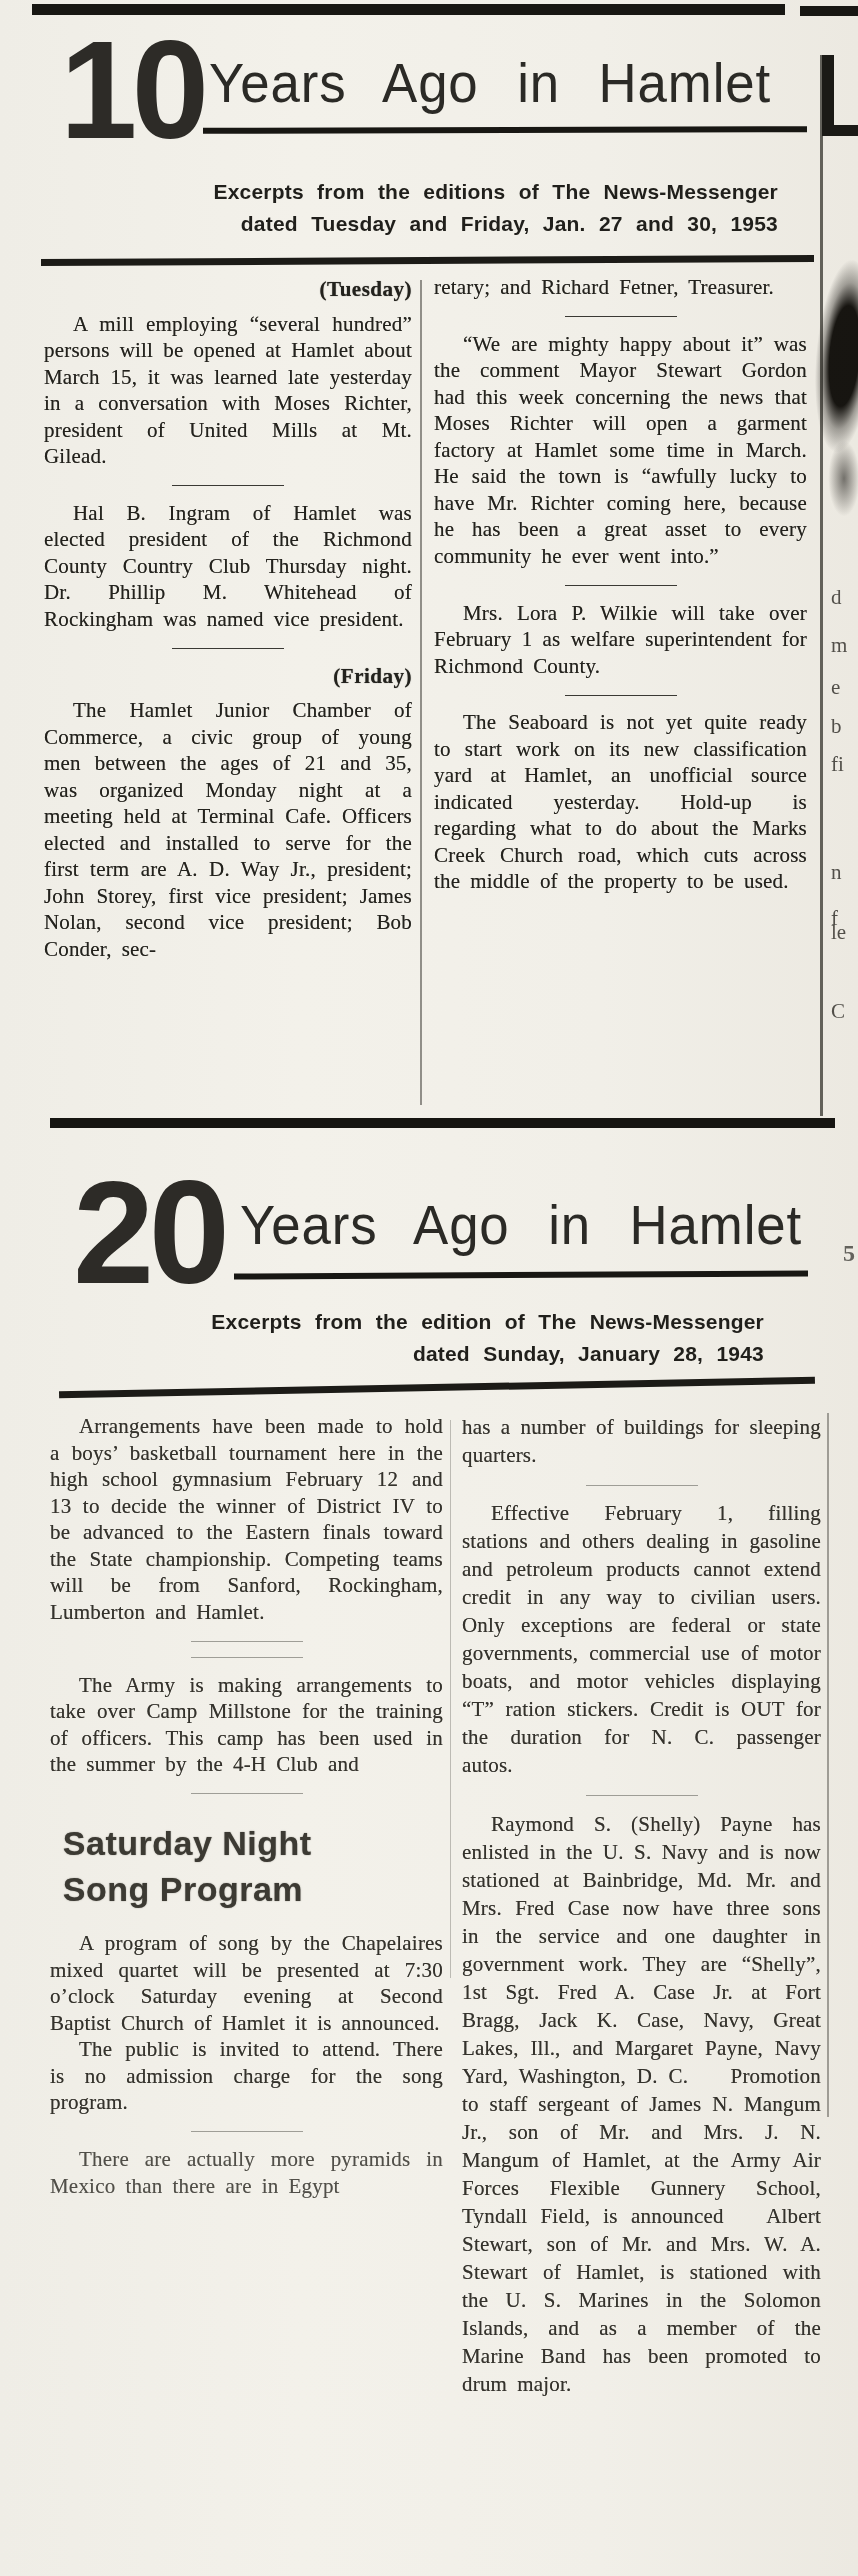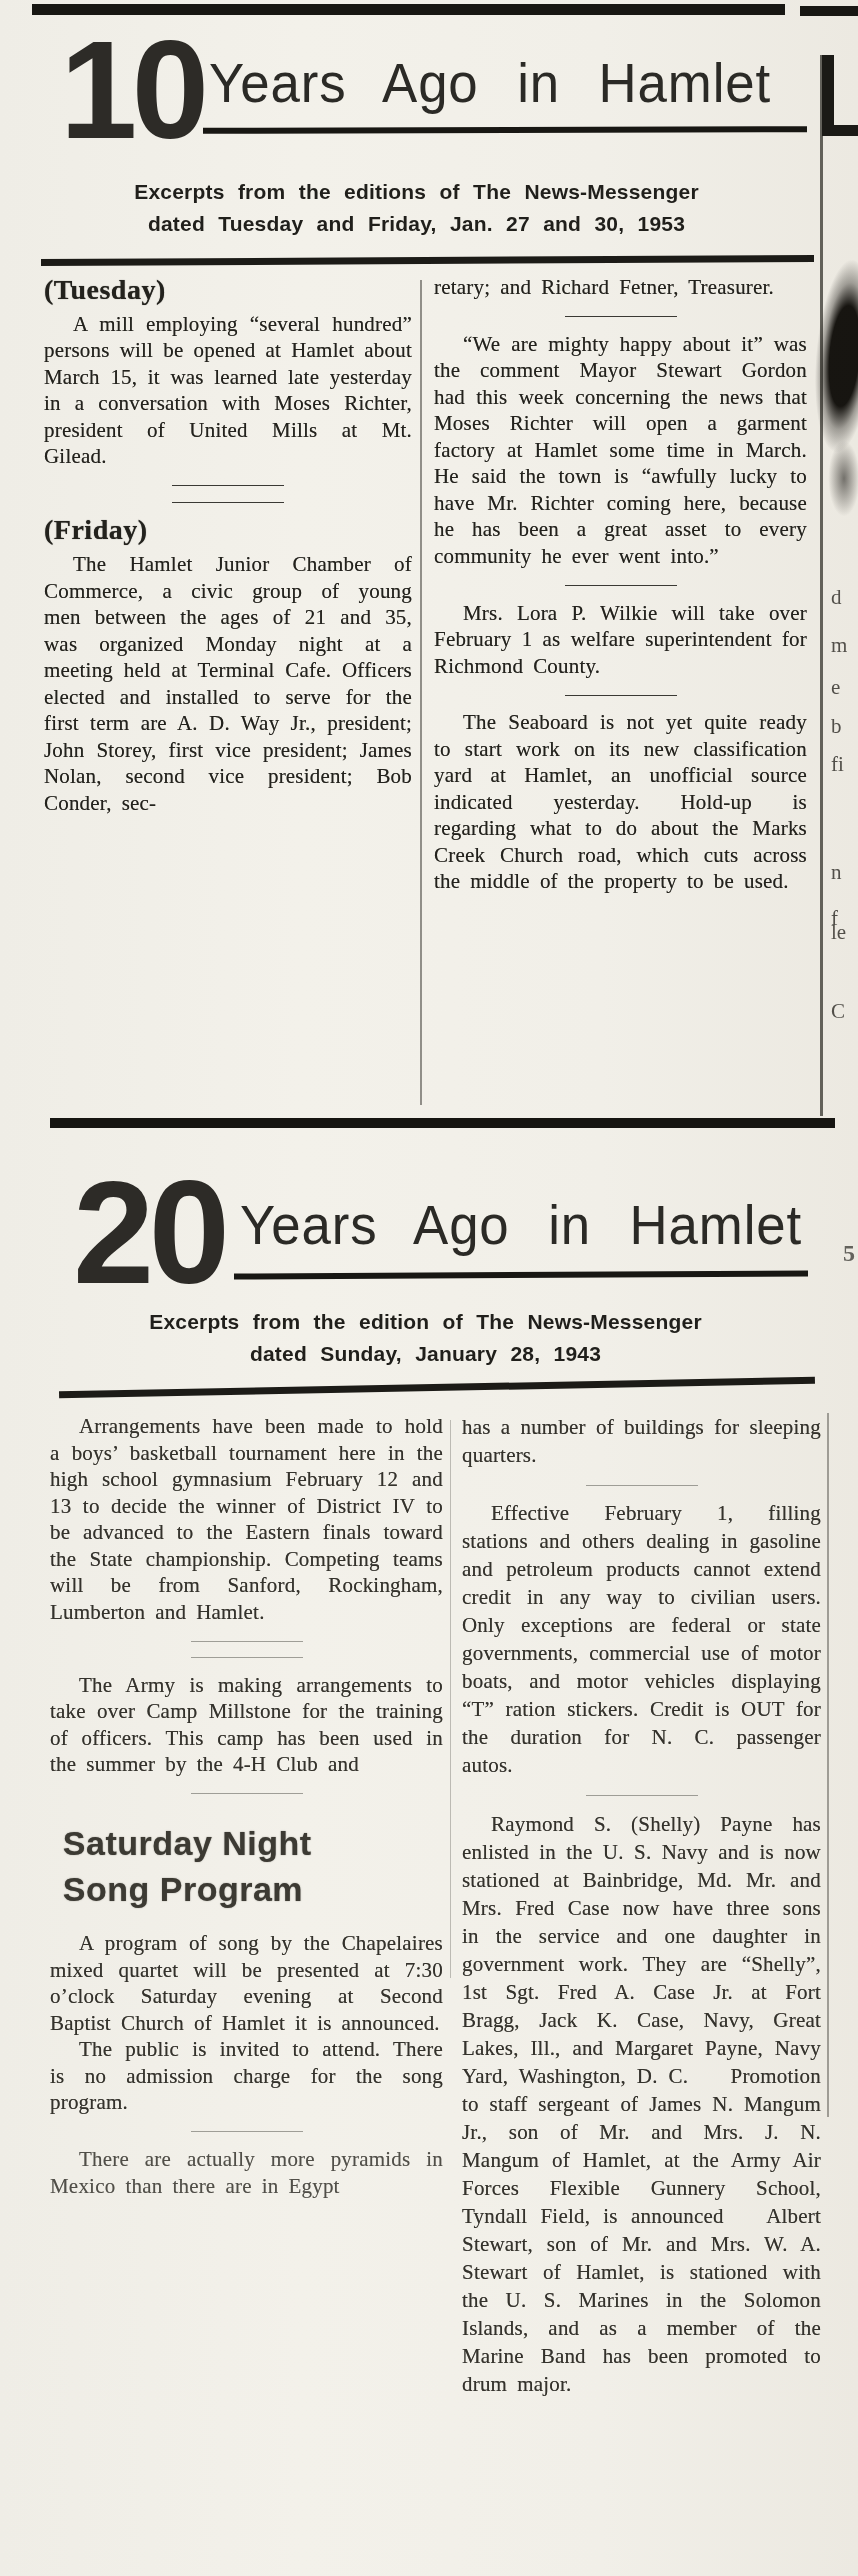--- a/index.html
+++ b/index.html
@@ -37,21 +37,21 @@
   .mast-title{
     position:absolute;
     font-family:"Liberation Sans","DejaVu Sans",sans-serif;
     font-weight:400;color:#2b2a26;
     font-size:55px;letter-spacing:0.9px;word-spacing:24px;
     transform:scaleX(.96);transform-origin:left top;white-space:nowrap;
   }
   .mast-title-1{left:209px;top:51px;}
   .mast-title-2{left:240px;top:1193px;}
   .dateline{
-    position:absolute;text-align:center;
+    position:absolute;text-align:right;
     font-family:"Liberation Sans","DejaVu Sans",sans-serif;
     font-weight:700;font-size:21px;line-height:32px;
     color:#201f1b;word-spacing:7.3px;letter-spacing:0.2px;
   }
   .dateline-1{left:55px;top:176px;width:723px;}
   .dateline-2{left:87px;top:1306px;width:677px;}
   
   .col{position:absolute;}
   .col-1l{left:44px;top:274px;width:368px;}
   .col-1r{left:434px;top:274px;width:373px;}
@@ -60,22 +60,22 @@
   .col p{
     margin:0;text-align:justify;
     font-size:21px;line-height:26.5px;
     word-spacing:4.6px;letter-spacing:0.2px;
     text-shadow:0 0 0.6px rgba(35,33,28,.55);
   }
   .col-2l p{line-height:26.5px;}
   .col-2r p{line-height:28px;}
   .indent{text-indent:29px;}
   .subhead{
-    font-weight:700;text-align:left;
-    font-size:28px;line-height:27.4px;margin:1.8px 0 7.3px;
+    font-weight:700;text-align:right;
+    font-size:21px;line-height:27.4px;margin:1.8px 0 7.3px;
     letter-spacing:0.5px;text-shadow:0 0 0.9px rgba(25,24,20,.7);
   }
   .pdiv{width:112px;border-top:1.8px solid #3a3934;margin:15.6px auto 13.7px;}
   .pdiv.faint{opacity:.45;}
   .faint-text{color:rgba(52,50,44,.62);text-shadow:none;}
   .soft{color:#34322c;}
   .inner-headline{
     font-family:"Liberation Sans","DejaVu Sans",sans-serif;
     font-weight:700;font-size:34px;line-height:46px;
     color:#3c3a33;letter-spacing:0.5px;
@@ -124,20 +124,21 @@
   </div>
   <div class="hbar rule-1"></div>
 
   <div class="vrule v-col-1"></div>
   <div class="vrule v-right-1"></div>
 
   <div class="col col-1l">
     <div class="subhead">(Tuesday)</div>
     <p class="indent">A mill employing “several hundred” persons will be opened at Hamlet about March 15, it was learned late yesterday in a conversation with Moses Richter, president of United Mills at Mt. Gilead.</p>
     <div class="pdiv"></div>
+    <p class="indent">Hal B. Ingram of Hamlet was elected president of the Richmond County Country Club Thursday night. Dr. Phillip M. Whitehead of Rockingham was named vice president.</p>
     <div class="pdiv"></div>
     <div class="subhead">(Friday)</div>
     <p class="indent">The Hamlet Junior Chamber of Commerce, a civic group of young men between the ages of 21 and 35, was organized Monday night at a meeting held at Terminal Cafe. Officers elected and installed to serve for the first term are A. D. Way Jr., president; John Storey, first vice president; James Nolan, second vice president; Bob Conder, sec-</p>
   </div>
 
   <div class="col col-1r">
     <p>retary; and Richard Fetner, Trea­surer.</p>
     <div class="pdiv"></div>
     <p class="indent">“We are mighty happy about it” was the comment Mayor Stewart Gordon had this week concerning the news that Moses Richter will open a garment factory at Hamlet some time in March. He said the town is “awfully lucky to have Mr. Richter coming here, because he has been a great asset to every community he ever went into.”</p>
     <div class="pdiv"></div>

